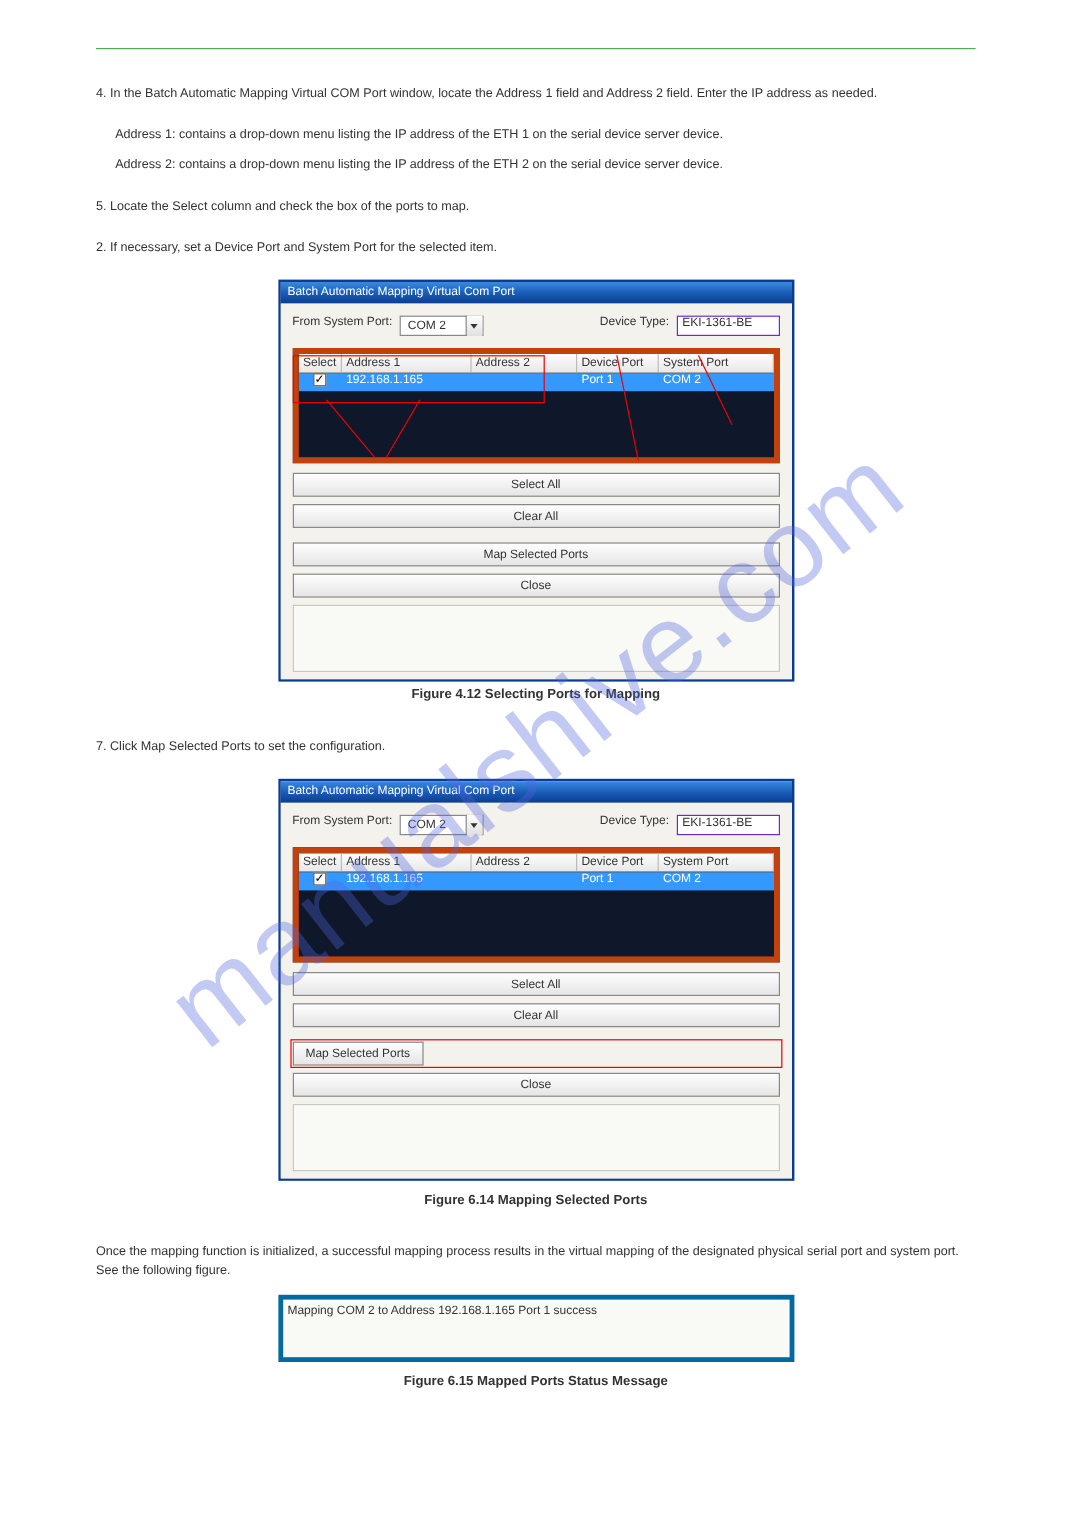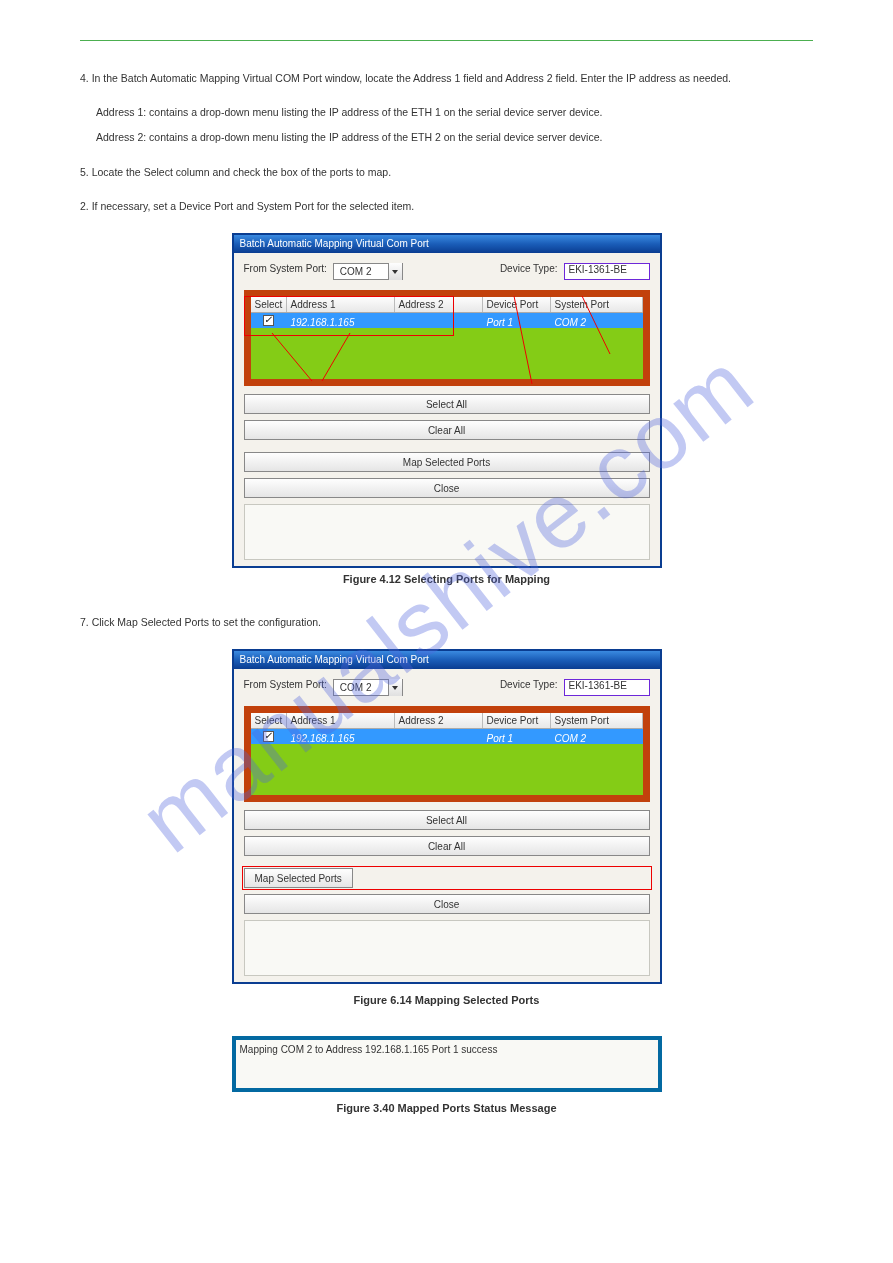--- a/index.html
+++ b/index.html
@@ -94,22 +94,22 @@
   }
   .txtfield {
     border: 1px solid #6d28d9;
     background: #fff;
     height: 17px;
     font-size: 10px;
     padding: 0 4px;
     width: 86px;
   }
   .grid {
-    border: 7px solid #c2410c;
-    background: #84cc16;
+    border: 5px solid #c2410c;
+    background: #0f172a;
     height: 96px;
     overflow: hidden;
     position: relative;
   }
   .grid-header {
     display: flex;
     background: linear-gradient(#fdfdfd,#e8e8e8);
     border-bottom: 1px solid #aaa;
     font-size: 10px;
   }
@@ -122,22 +122,21 @@
   .gh.addr1 { width: 108px; }
   .gh.addr2 { width: 88px; }
   .gh.dport { width: 68px; }
   .gh.sport { flex: 1; }
   .grid-row {
     display: flex;
     font-size: 10px;
     background: #3399ff;
     color: #fff;
     height: 15px;
-    align-items: flex-end;
-    font-style: italic;
+    align-items: flex-start;
   }
   .gc { padding: 0 4px; white-space: nowrap; }
   .gc.select { width: 36px; text-align: center; }
   .gc.addr1 { width: 108px; }
   .gc.addr2 { width: 88px; }
   .gc.dport { width: 68px; }
   .gc.sport { flex: 1; }
   .chk {
     display: inline-block;
     width: 11px; height: 11px;
@@ -329,23 +328,24 @@
             <span class="wbtn small">Close</span>
           </div>
 
           <div class="status-area"></div>
         </div>
       </div>
     </div>
 
     <div class="fig-caption">Figure 6.14 Mapping Selected Ports</div>
 
+    <div class="text-para">Once the mapping function is initialized, a successful mapping process results in the virtual mapping of the designated physical serial port and system port. See the following figure.</div>
 
     <div class="dialog-wrap">
       <div class="status-area" style="height:56px; border:4px solid #0369a1; background:#f9f9f5;">
         <span>Mapping COM 2 to Address 192.168.1.165 Port 1 success</span>
       </div>
     </div>
 
-    <div class="fig-caption">Figure 3.40 Mapped Ports Status Message</div>
+    <div class="fig-caption">Figure 6.15 Mapped Ports Status Message</div>
 
   </div>
 </div>
 
 </body></html>

